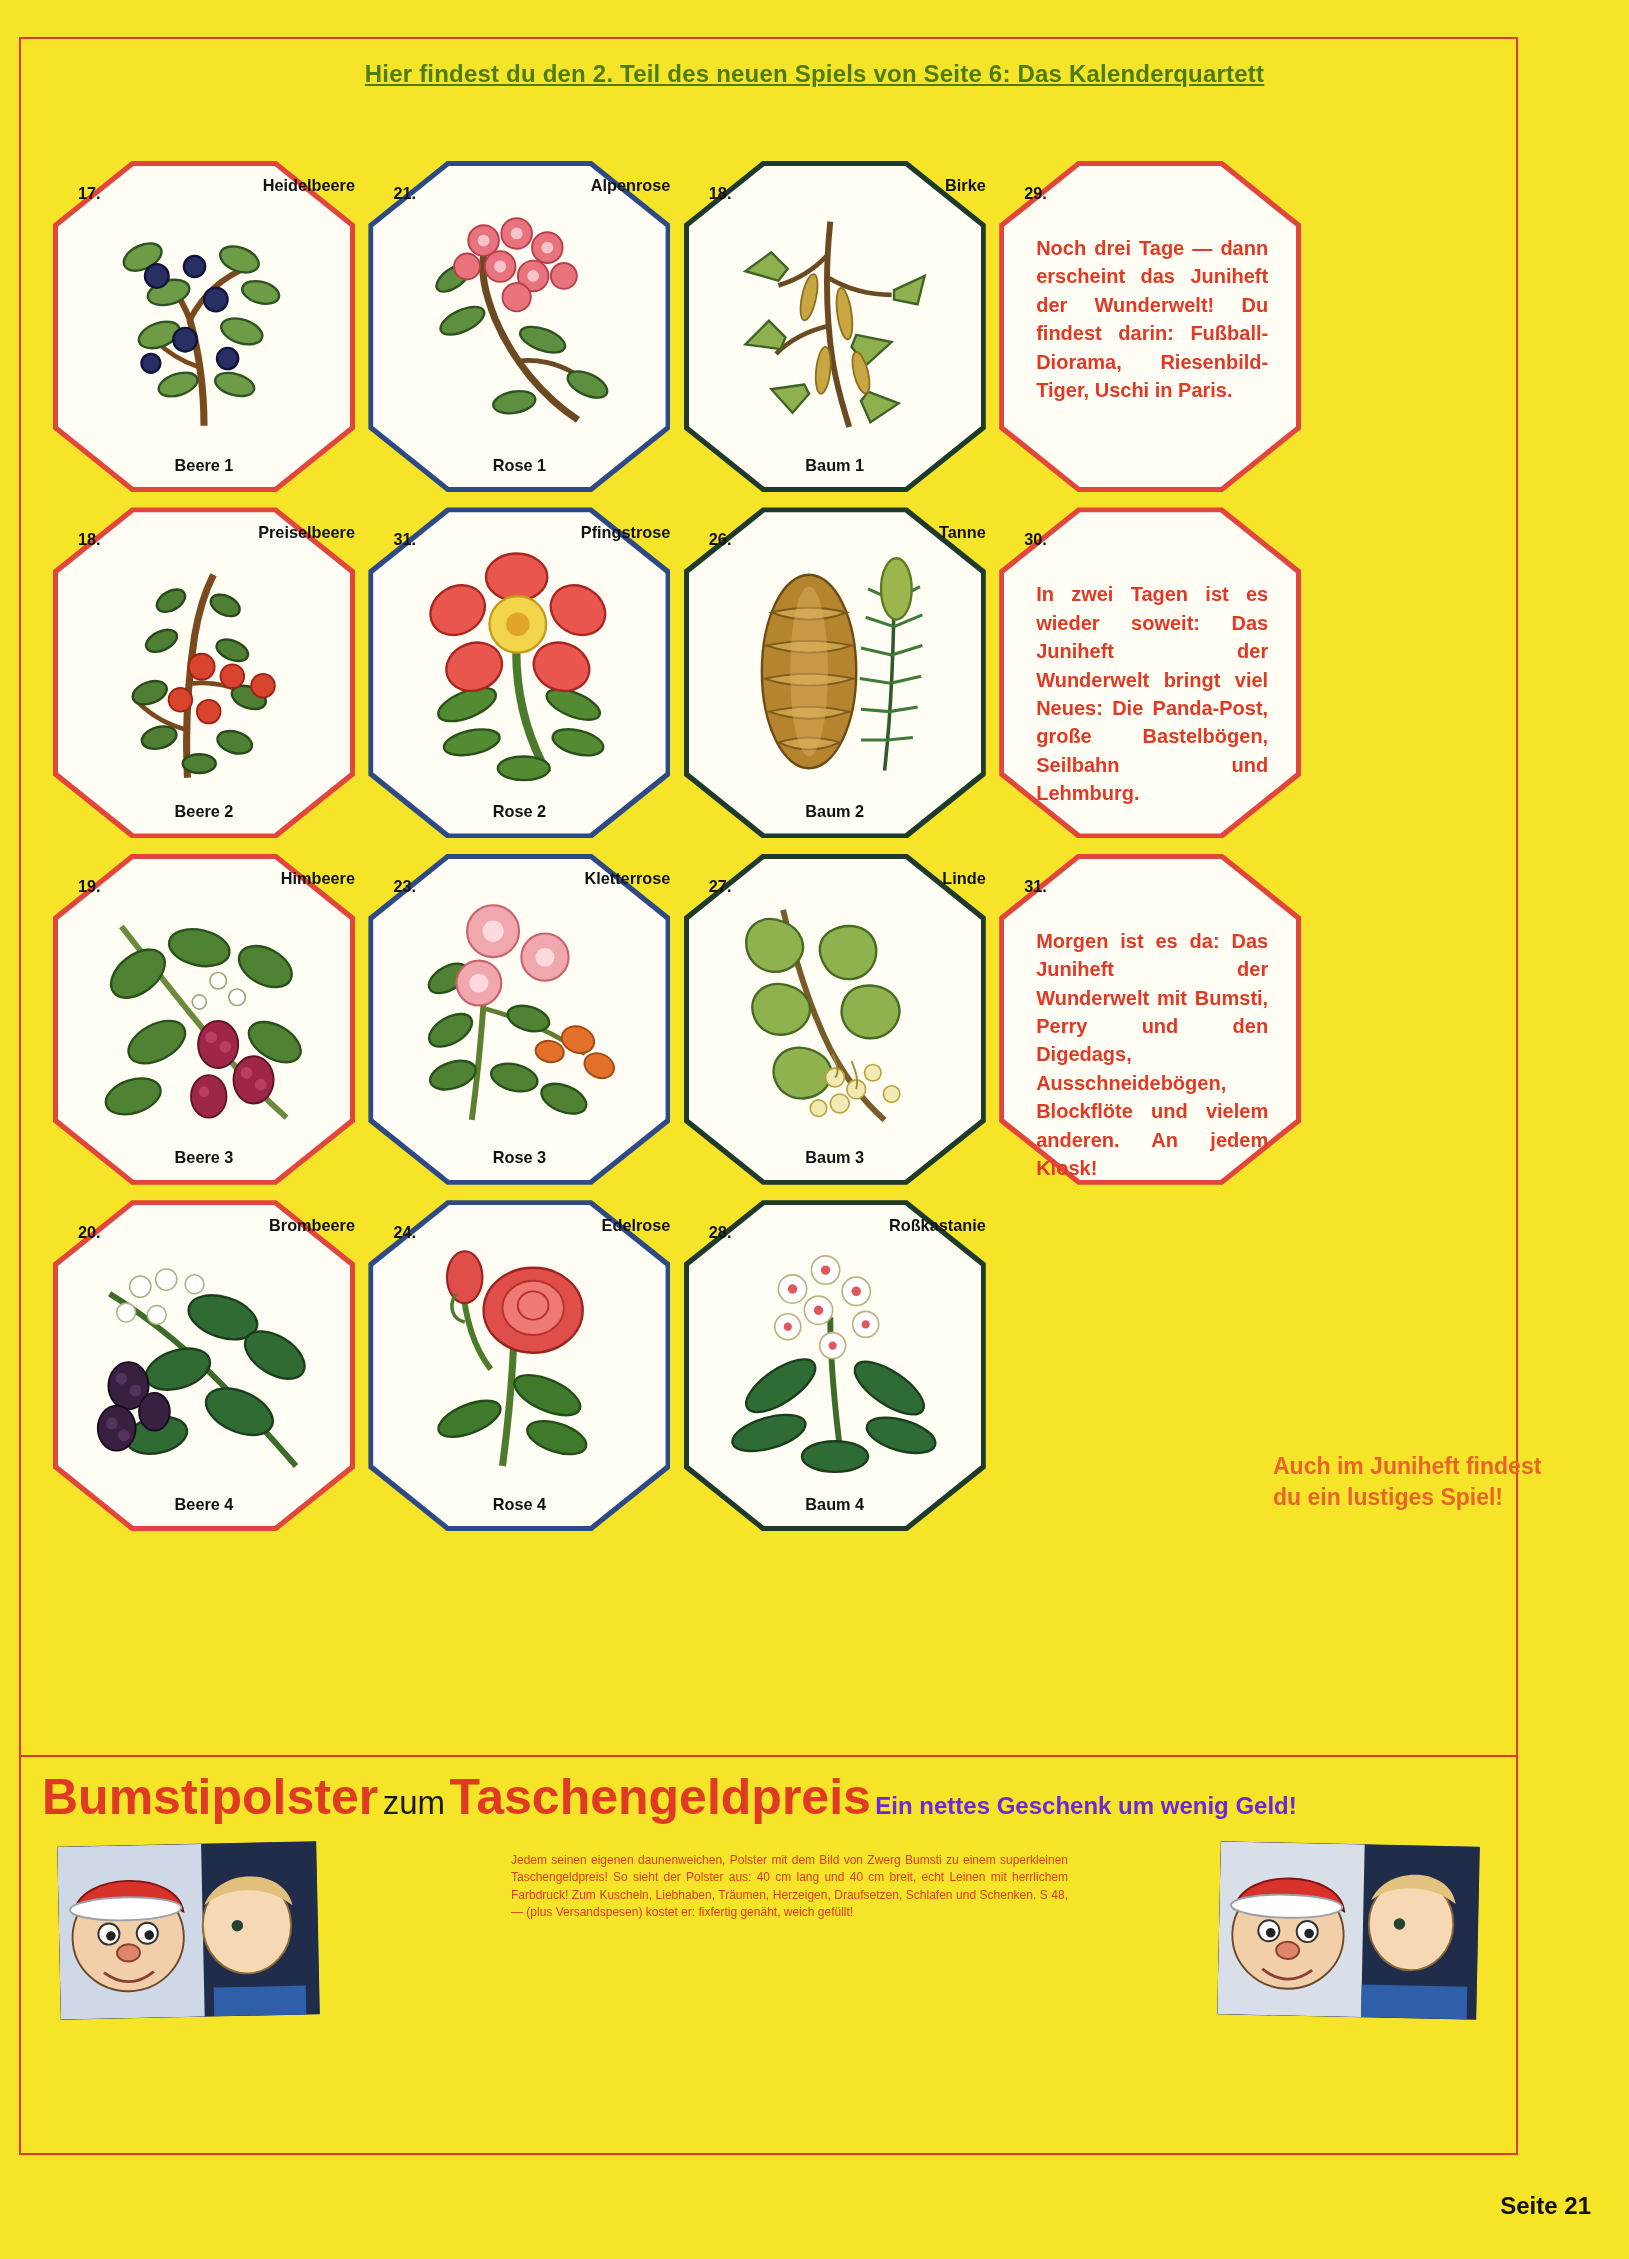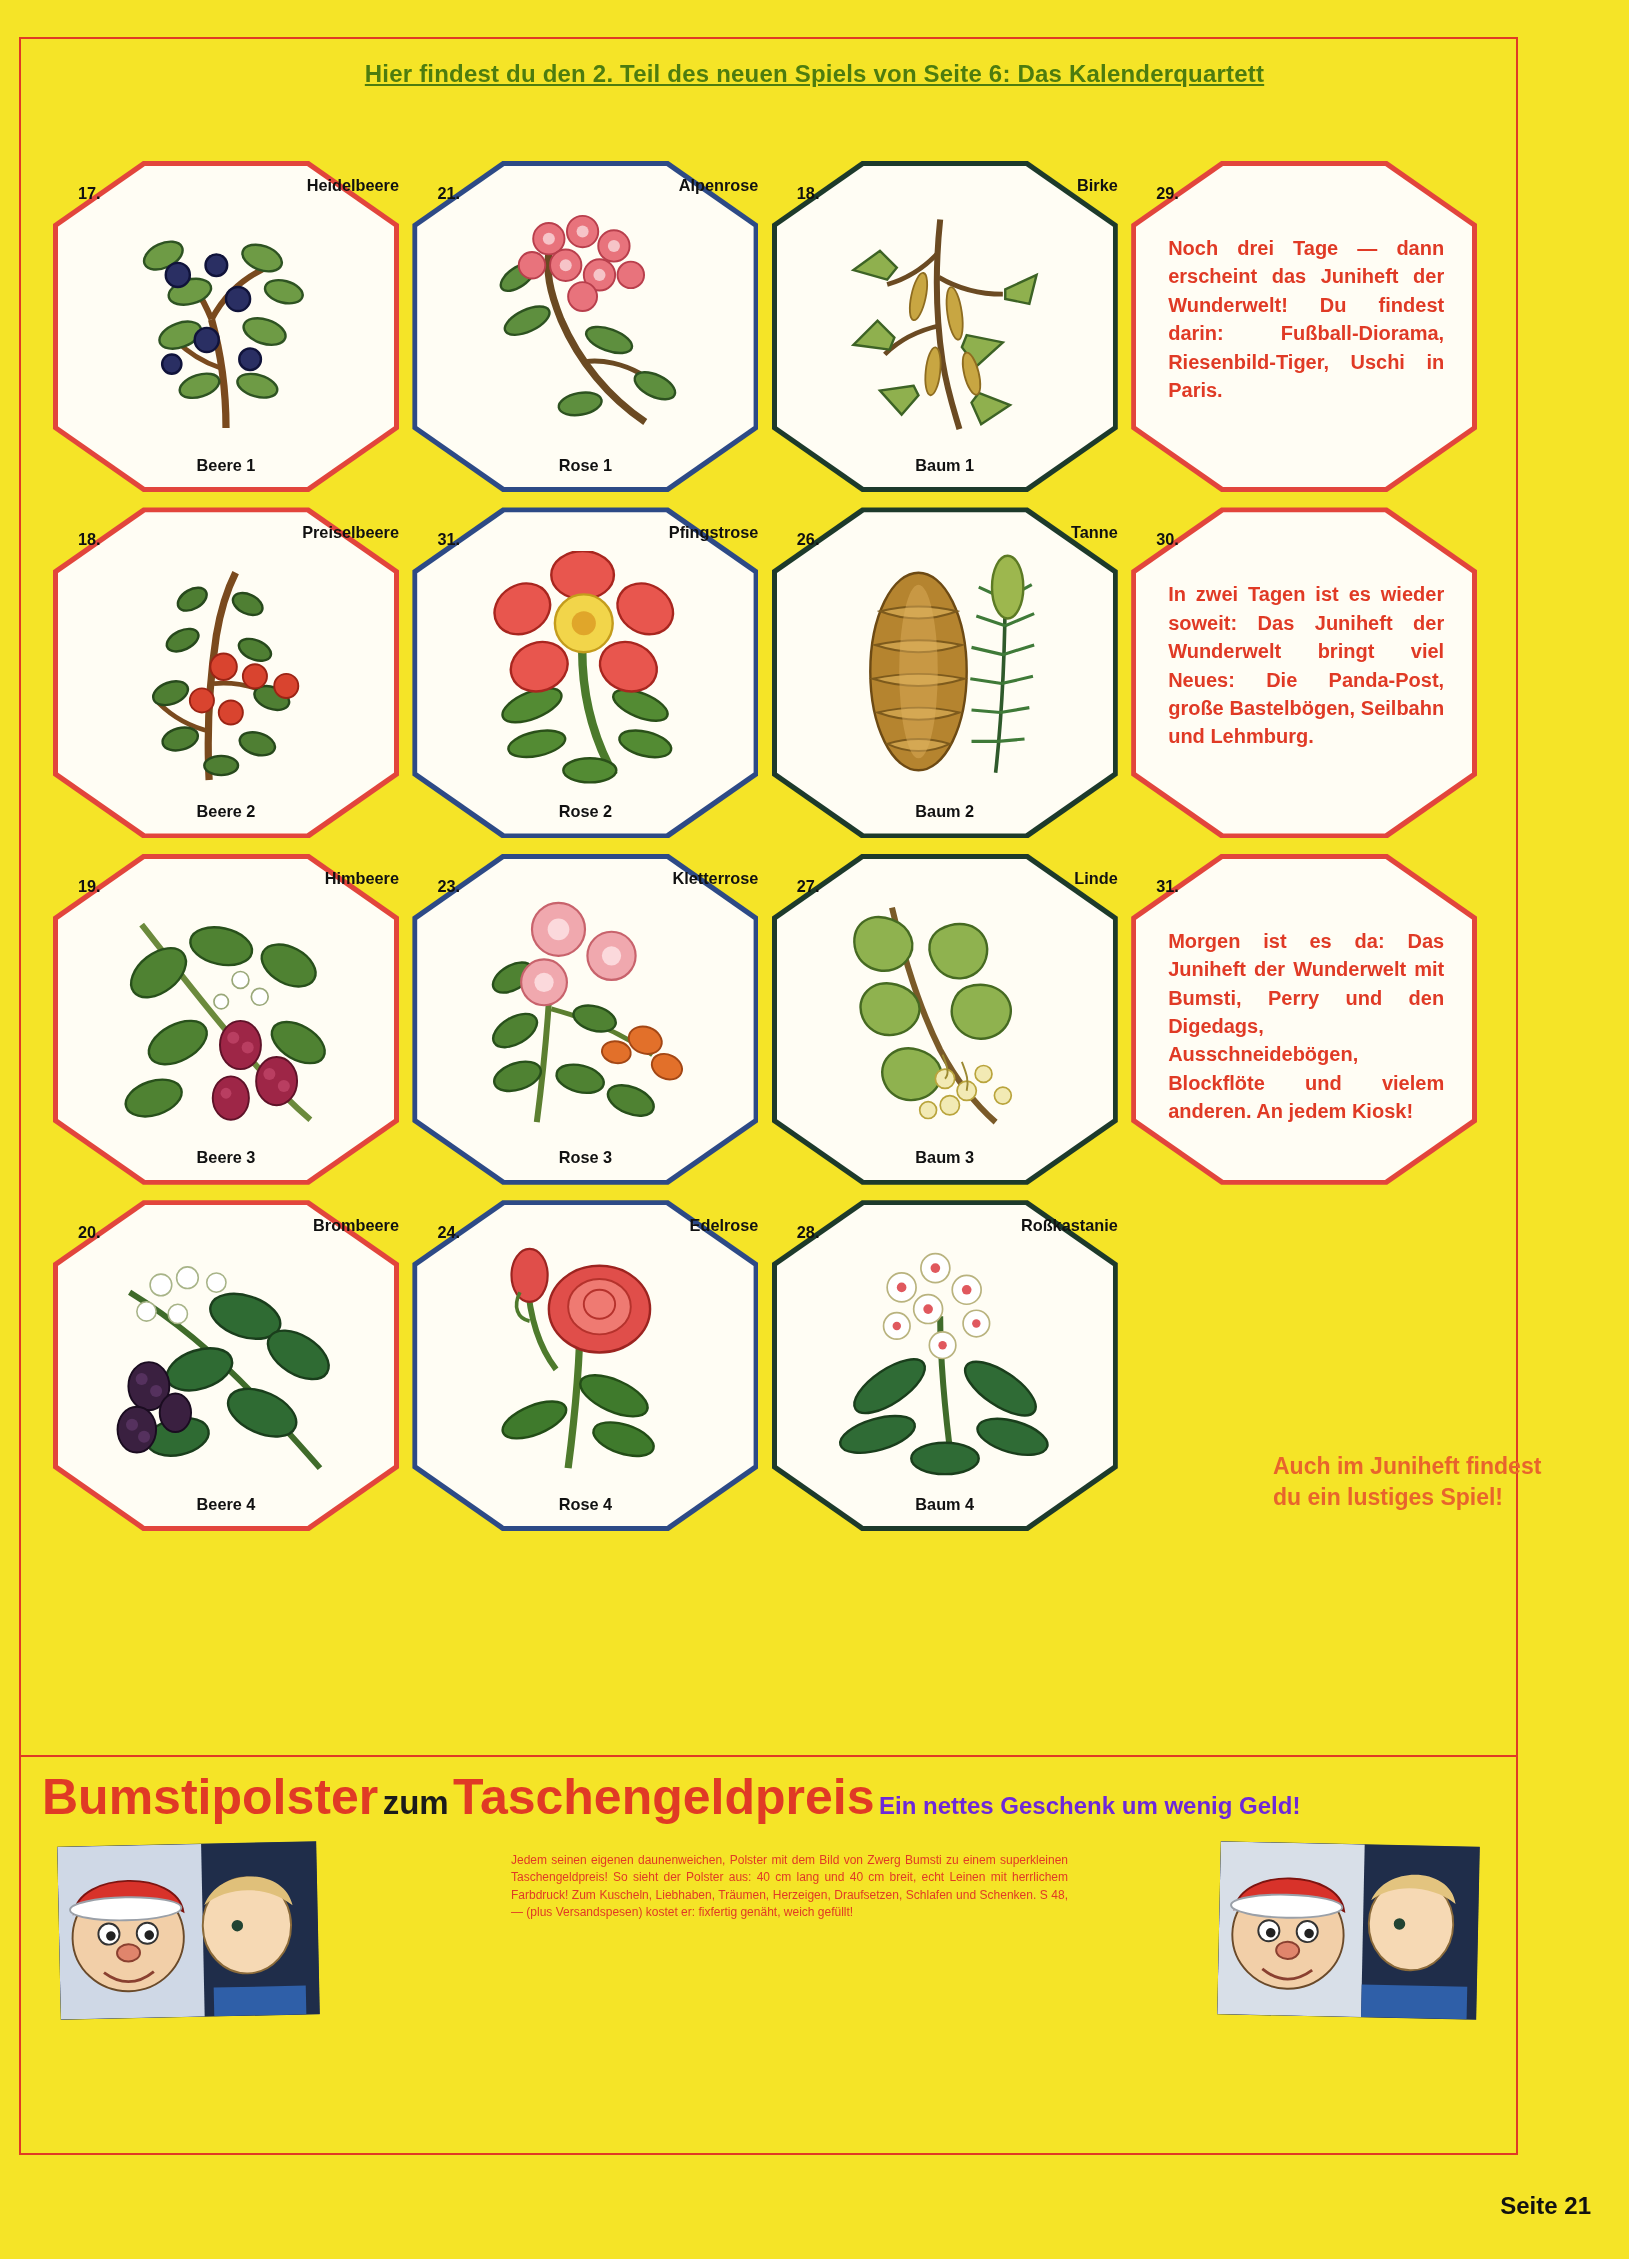--- a/index.html
+++ b/index.html
@@ -33,21 +33,21 @@
     left:53px;top:161px;
     width:1441px;
   }
   .row{
     display:flex;
     gap:13.4px;
     margin-bottom:15.4px;
     height:331px;
   }
   .card{
-    width:346px;height:331px;
+    width:302px;height:331px;
     position:relative;
     box-sizing:border-box;
   }
   .oct-border{
     position:absolute;inset:0;
     -webkit-clip-path:polygon(26% 0,74% 0,100% 19%,100% 81%,74% 100%,26% 100%,0 81%,0 19%);
     clip-path:polygon(26% 0,74% 0,100% 19%,100% 81%,74% 100%,26% 100%,0 81%,0 19%);
   }
   .oct-inner{
     position:absolute;left:4.8px;top:4.8px;right:4.8px;bottom:4.8px;
@@ -109,21 +109,21 @@
     border:2.9px solid #e03a25;
     border-top:none;
     box-sizing:border-box;
   }
   .ad-title{
     position:absolute;
     left:21px;top:11.5px;
     white-space:nowrap;
   }
   .ad-title .b1{color:#e03a25;font-size:50px;font-weight:bold;}
-  .ad-title .zum{color:#1b1b1b;font-size:33px;font-weight:bold;}
+  .ad-title .zum{color:#1b1b1b;font-size:33px;font-weight:normal;}
   .ad-title .b2{color:#e03a25;font-size:50px;font-weight:bold;}
   .ad-title .small{color:#6d28d9;font-size:24px;font-weight:bold;}
   .ad-text{
     position:absolute;
     left:490px;top:96px;width:557px;
     color:#e03a25;
     font-size:12px;
     font-weight:normal;
     line-height:1.45;
     text-align:justify;

